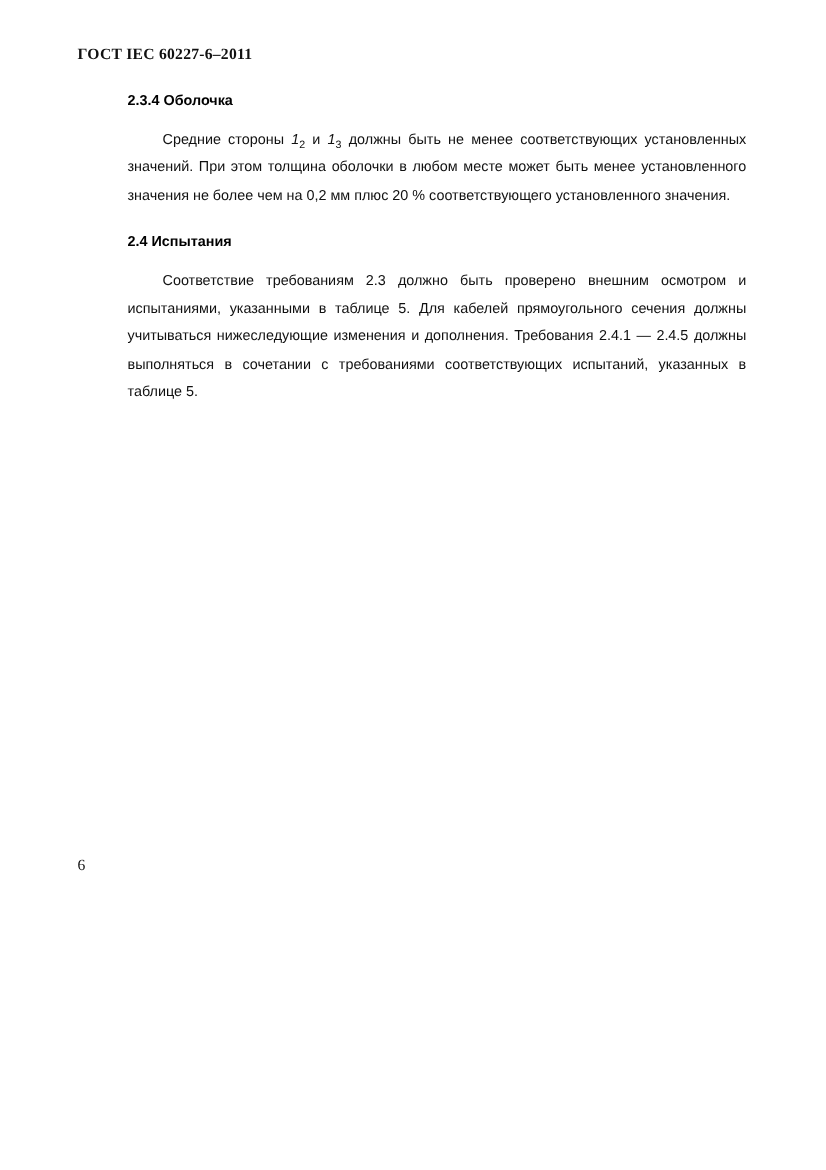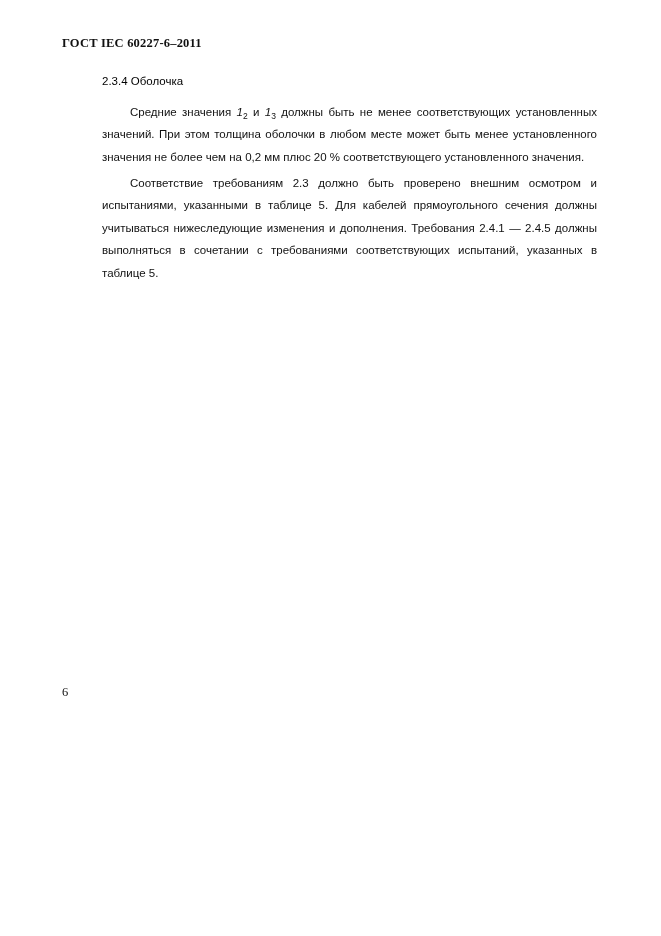--- a/index.html
+++ b/index.html
@@ -29,21 +29,21 @@
     letter-spacing: 0.2px;
     margin: 0 0 22px 0;
     color: #111;
   }
   .content {
     padding-left: 40px;
     padding-right: 8px;
   }
   .section-heading {
     font-size: 11.5px;
-    font-weight: normal;
+    font-weight: bold;
     margin: 12px 0 11px 0;
     line-height: 1.45;
   }
   .section-heading.spaced {
     margin-top: 18px;
   }
   p.body-par {
     font-size: 11.5px;
     line-height: 1.95;
     margin: 0 0 4px 0;
@@ -78,23 +78,24 @@
 
   <div class="header-line">ГОСТ IEC 60227-6–2011</div>
 
   <div class="content">
 
     <div class="section-heading">2.3.4 Оболочка</div>
 
 
 
     <p class="body-par">
-      <span>Средние значения </span><span class="ital">1</span><span class="sub">2</span><span> и </span><span class="ital">1</span><span class="sub">3</span><span> должны быть не менее соответствующих установленных значений. При этом толщина оболочки в любом месте может быть менее установленного значения не более чем на 0,2 мм плюс 20 % соответствующего установленного значения.</span>
+      <span>Средние стороны </span><span class="ital">1</span><span class="sub">2</span><span> и </span><span class="ital">1</span><span class="sub">3</span><span> должны быть не менее соответствующих установленных значений. При этом толщина оболочки в любом месте может быть менее установленного значения не более чем на 0,2 мм плюс 20 % соответствующего установленного значения.</span>
     </p>
 
+    <div class="section-heading spaced">2.4 Испытания</div>
 
     <p class="body-par last">Соответствие требованиям 2.3 должно быть проверено внешним осмотром и испытаниями, указанными в таблице 5. Для кабелей прямоугольного сечения должны учитываться нижеследующие изменения и дополнения. Требования 2.4.1 — 2.4.5 должны выполняться в сочетании с требованиями соответствующих испытаний, указанных в таблице 5.</p>
 
   </div>
 
   <div class="page-number">6</div>
 
 </div>
 
 </body></html>

